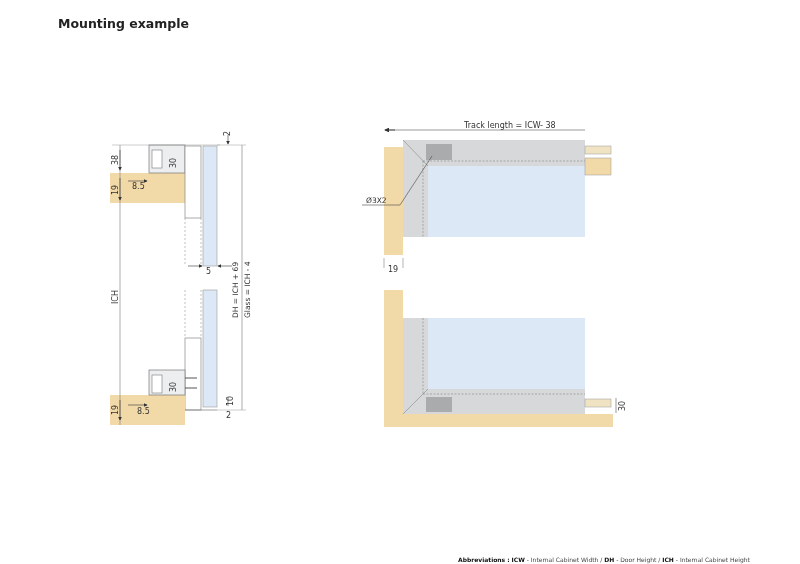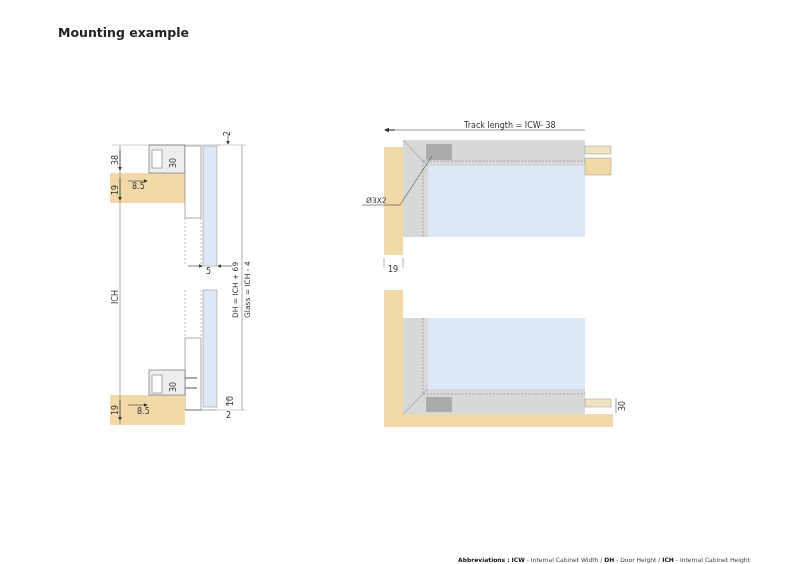--- a/index.html
+++ b/index.html
@@ -1,18 +1,18 @@
 <!DOCTYPE html>
 <html><head>
 <meta charset="utf-8">
 <style>
   html, body { margin: 0; padding: 0; background: #ffffff; }
   body { width: 800px; height: 564px; position: relative; overflow: hidden;
          font-family: "DejaVu Sans", sans-serif; color: #333; }
-  .title { position: absolute; left: 58px; top: 25px; font-size: 12.5px; font-weight: bold; color: #222; }
+  .title { position: absolute; left: 58px; top: 16px; font-size: 12.5px; font-weight: bold; color: #222; }
   .abbrev { position: absolute; left: 458px; top: 556px; font-size: 6px; color: #444; white-space: nowrap; }
   .abbrev b { color: #111; }
   svg { position: absolute; left: 0; top: 0; }
   svg text { font-family: "DejaVu Sans", sans-serif; fill: #333; }
 </style>
 </head>
 <body>
 
 <div class="title">Mounting example</div>
 

